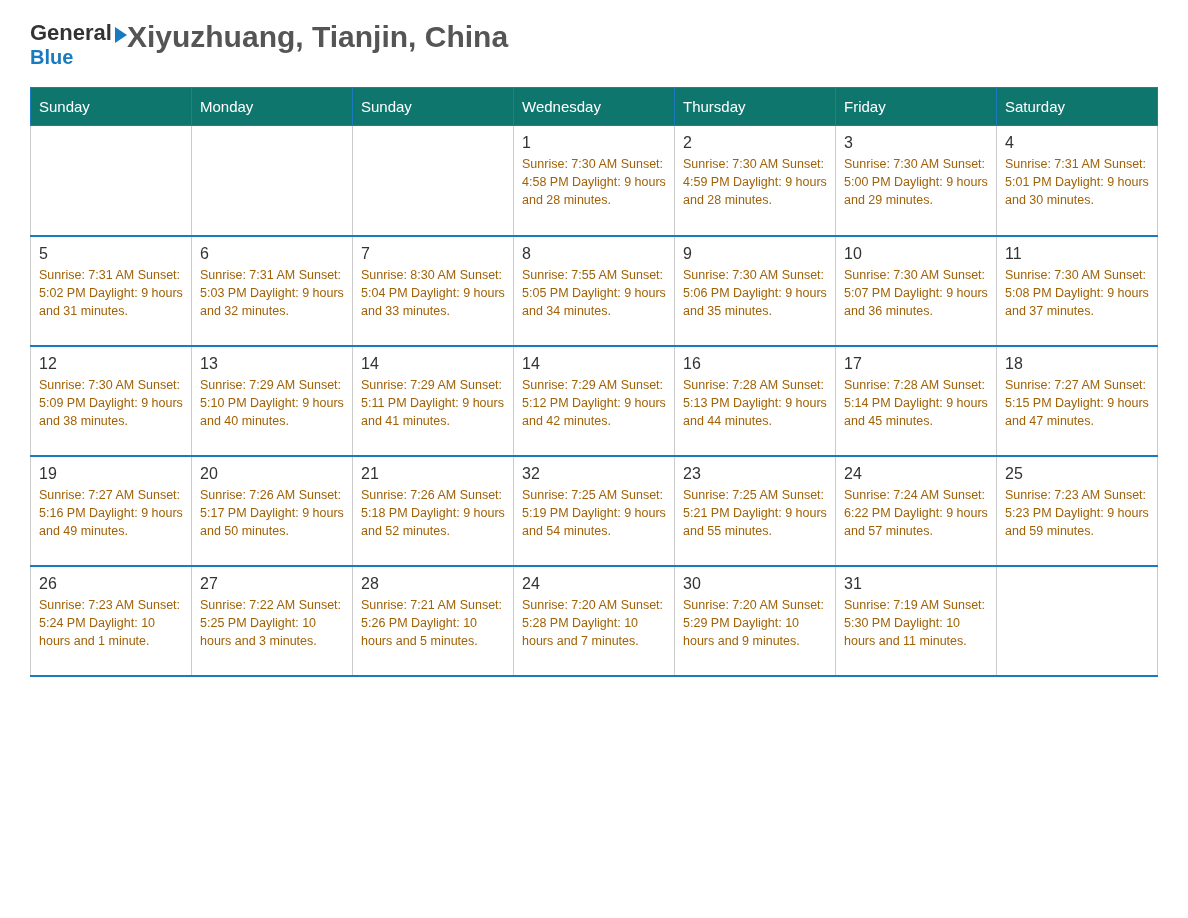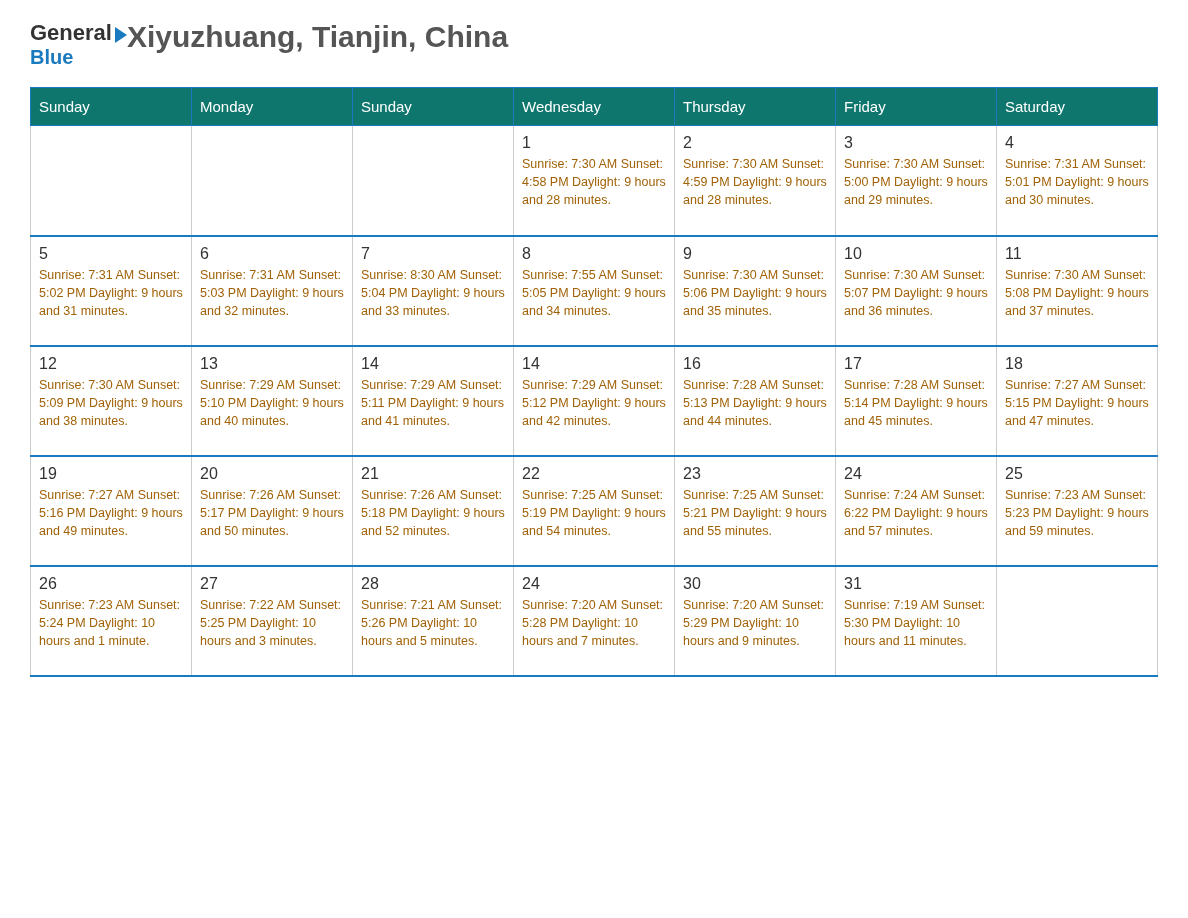--- a/index.html
+++ b/index.html
@@ -282,21 +282,21 @@
 and 50 minutes.</div>
         </td>
         <td>
           <span class="day-num">21</span>
           <div class="day-info">Sunrise: 7:26 AM
 Sunset: 5:18 PM
 Daylight: 9 hours
 and 52 minutes.</div>
         </td>
         <td>
-          <span class="day-num">22</span>
+          <span class="day-num">32</span>
           <div class="day-info">Sunrise: 7:25 AM
 Sunset: 5:19 PM
 Daylight: 9 hours
 and 54 minutes.</div>
         </td>
         <td>
           <span class="day-num">23</span>
           <div class="day-info">Sunrise: 7:25 AM
 Sunset: 5:21 PM
 Daylight: 9 hours

